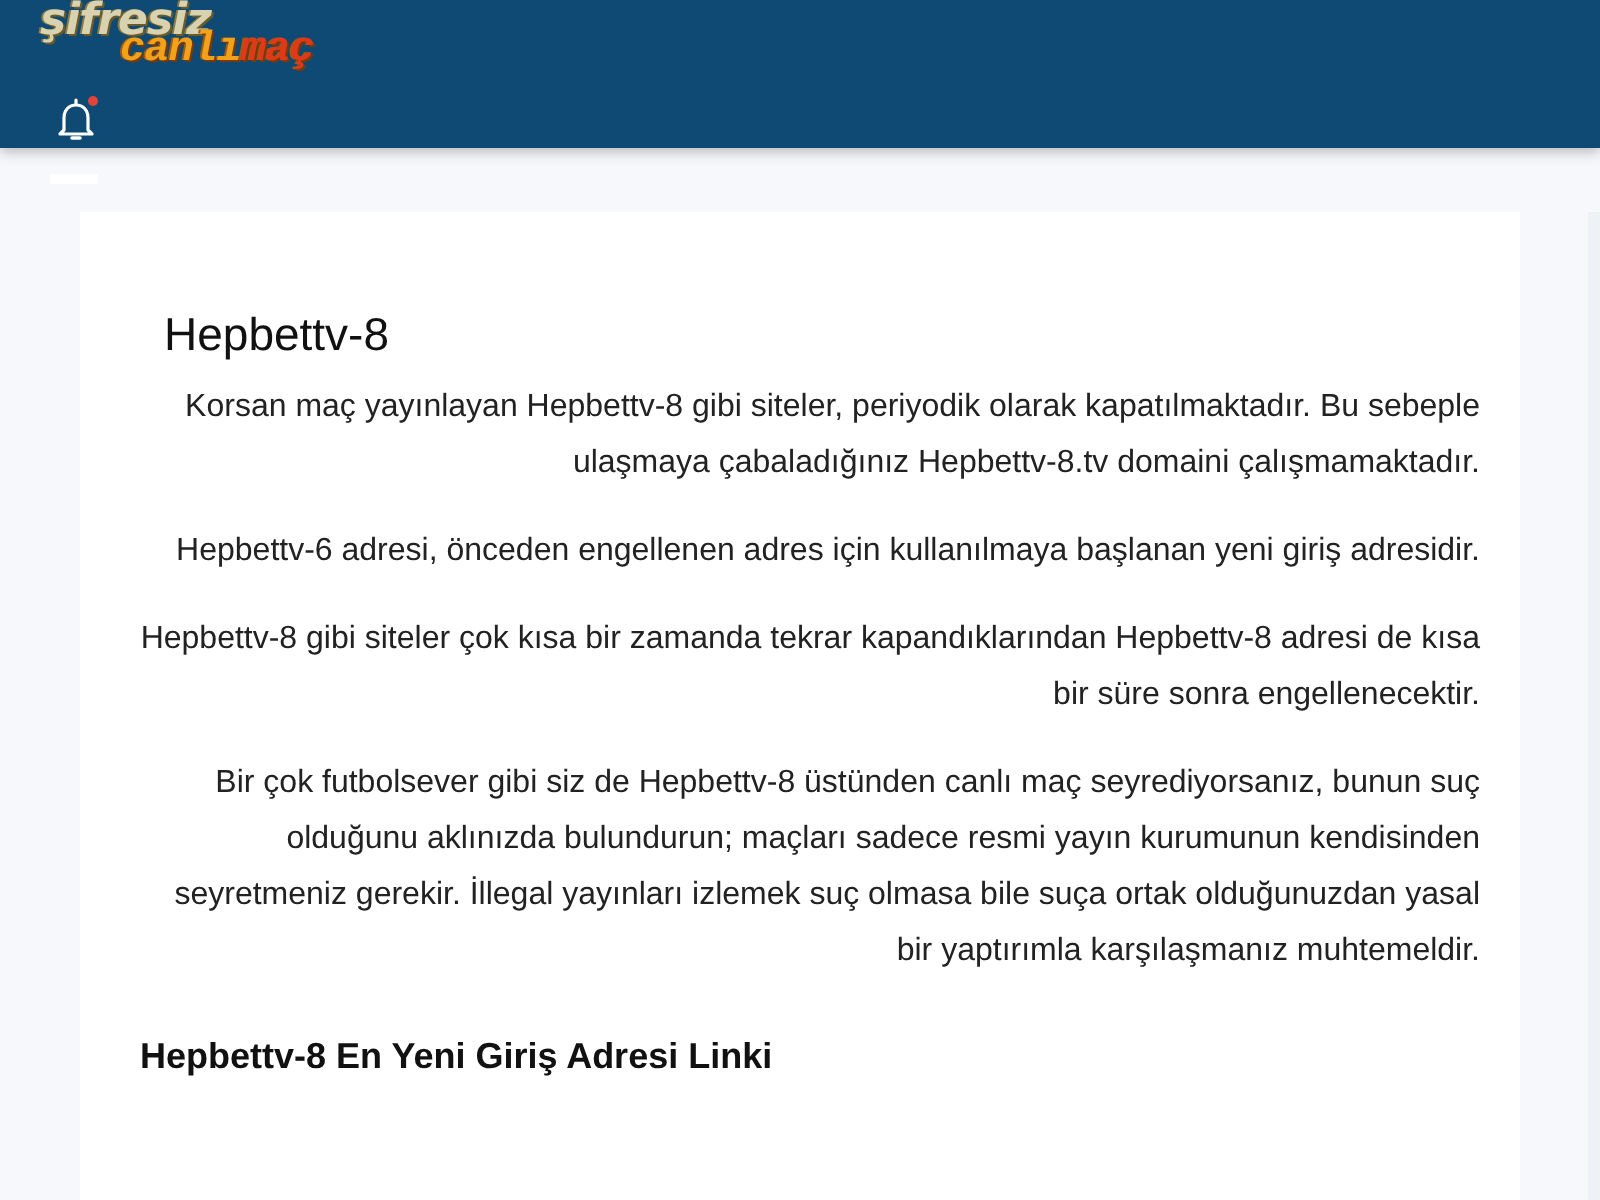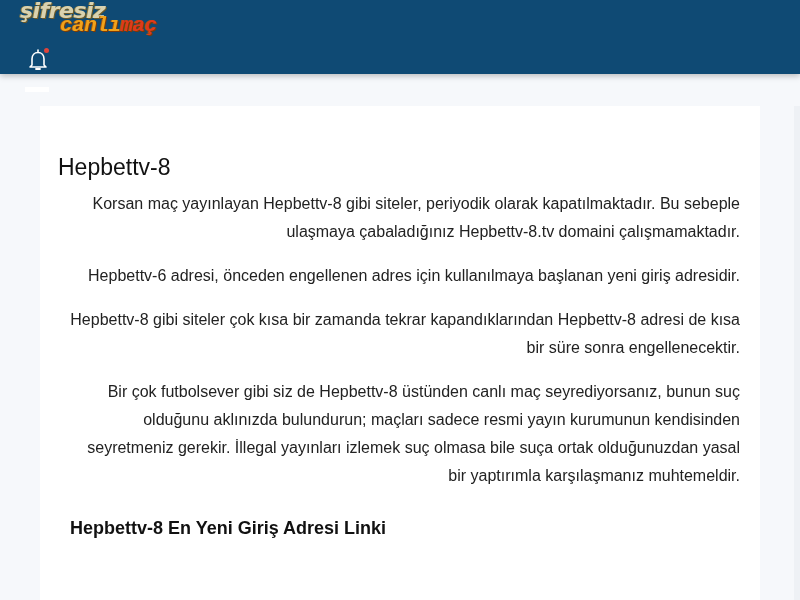--- a/index.html
+++ b/index.html
@@ -40,21 +40,21 @@
     }
     .menu-bar {
       position: absolute; left: 25px; top: 87px; width: 24px; height: 5px;
       background: #ffffff; cursor: pointer;
     }
     .card {
       position: absolute; left: 40px; top: 106px; width: 720px; height: 520px;
       background: #ffffff;
     }
     .title {
-      position: absolute; left: 18px; top: 48px; margin: 0;
+      position: absolute; left: 42px; top: 48px; margin: 0;
       font-size: 23px; font-weight: normal; color: #111111;
     }
     .content {
       position: absolute; left: 30px; top: 84px; width: 670px;
       font-size: 16px; line-height: 28px; color: #222222;
     }
     .content p { margin: 0 0 16px 0; text-align: right; }
     .sub-title {
       margin: 24px 0 0 0; font-size: 18px; font-weight: bold; color: #111111;
     }

